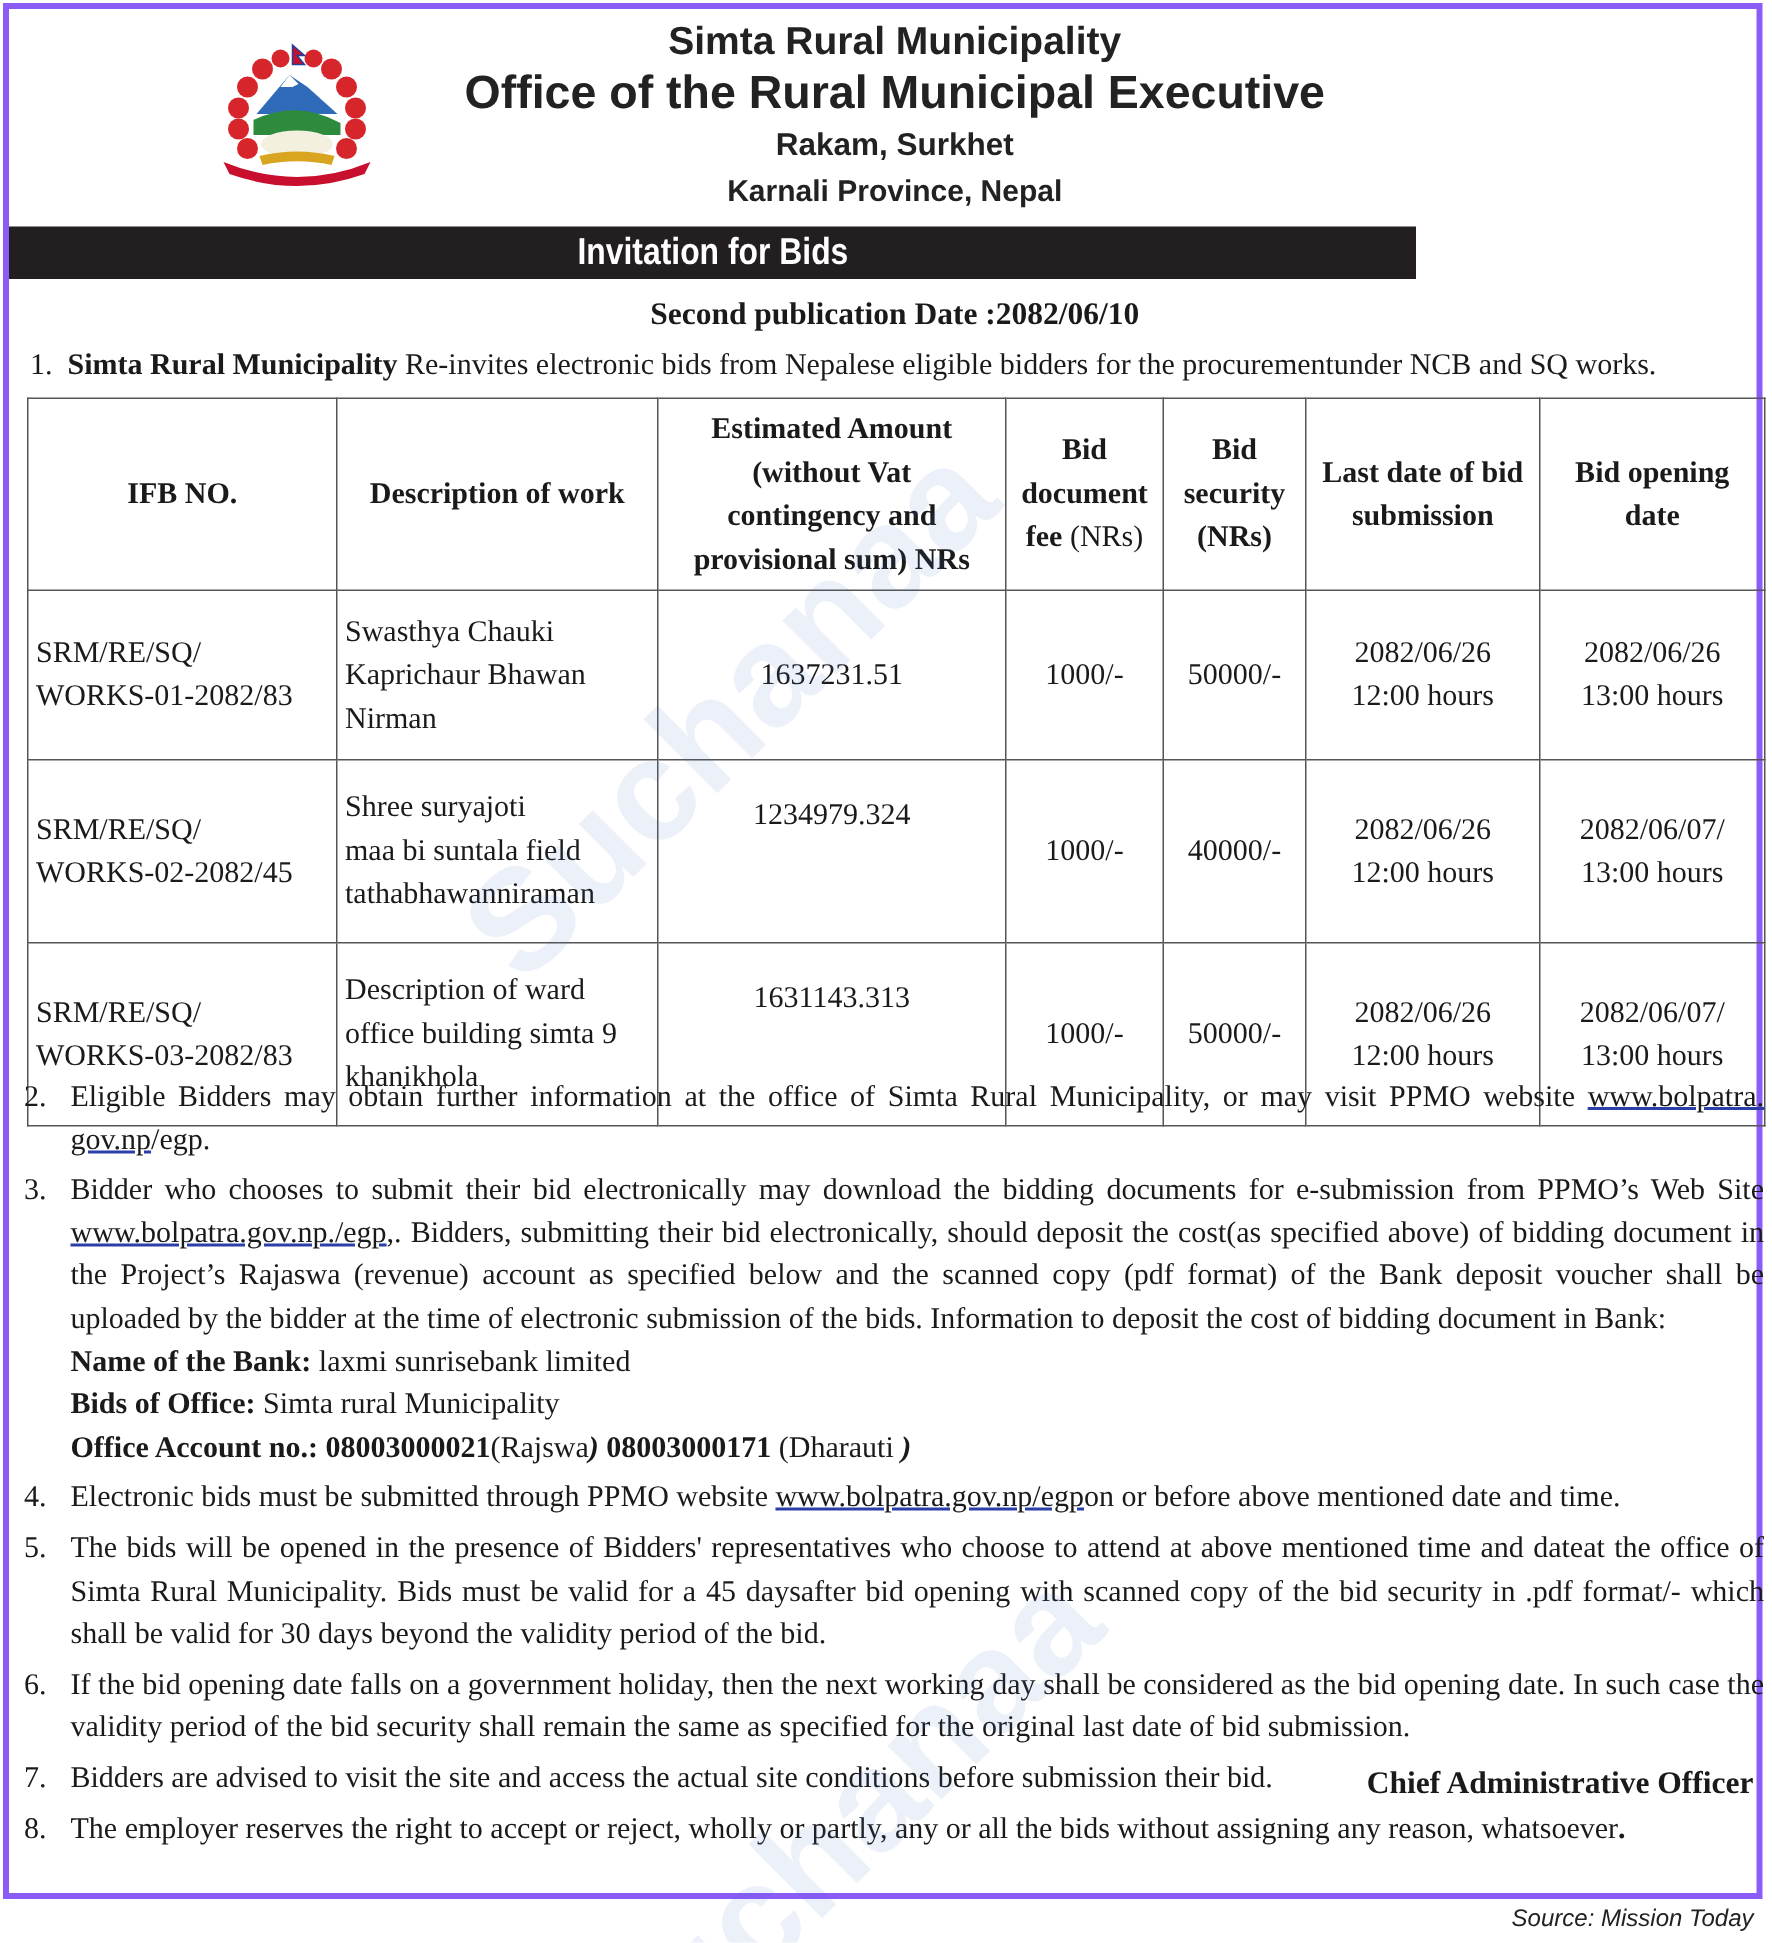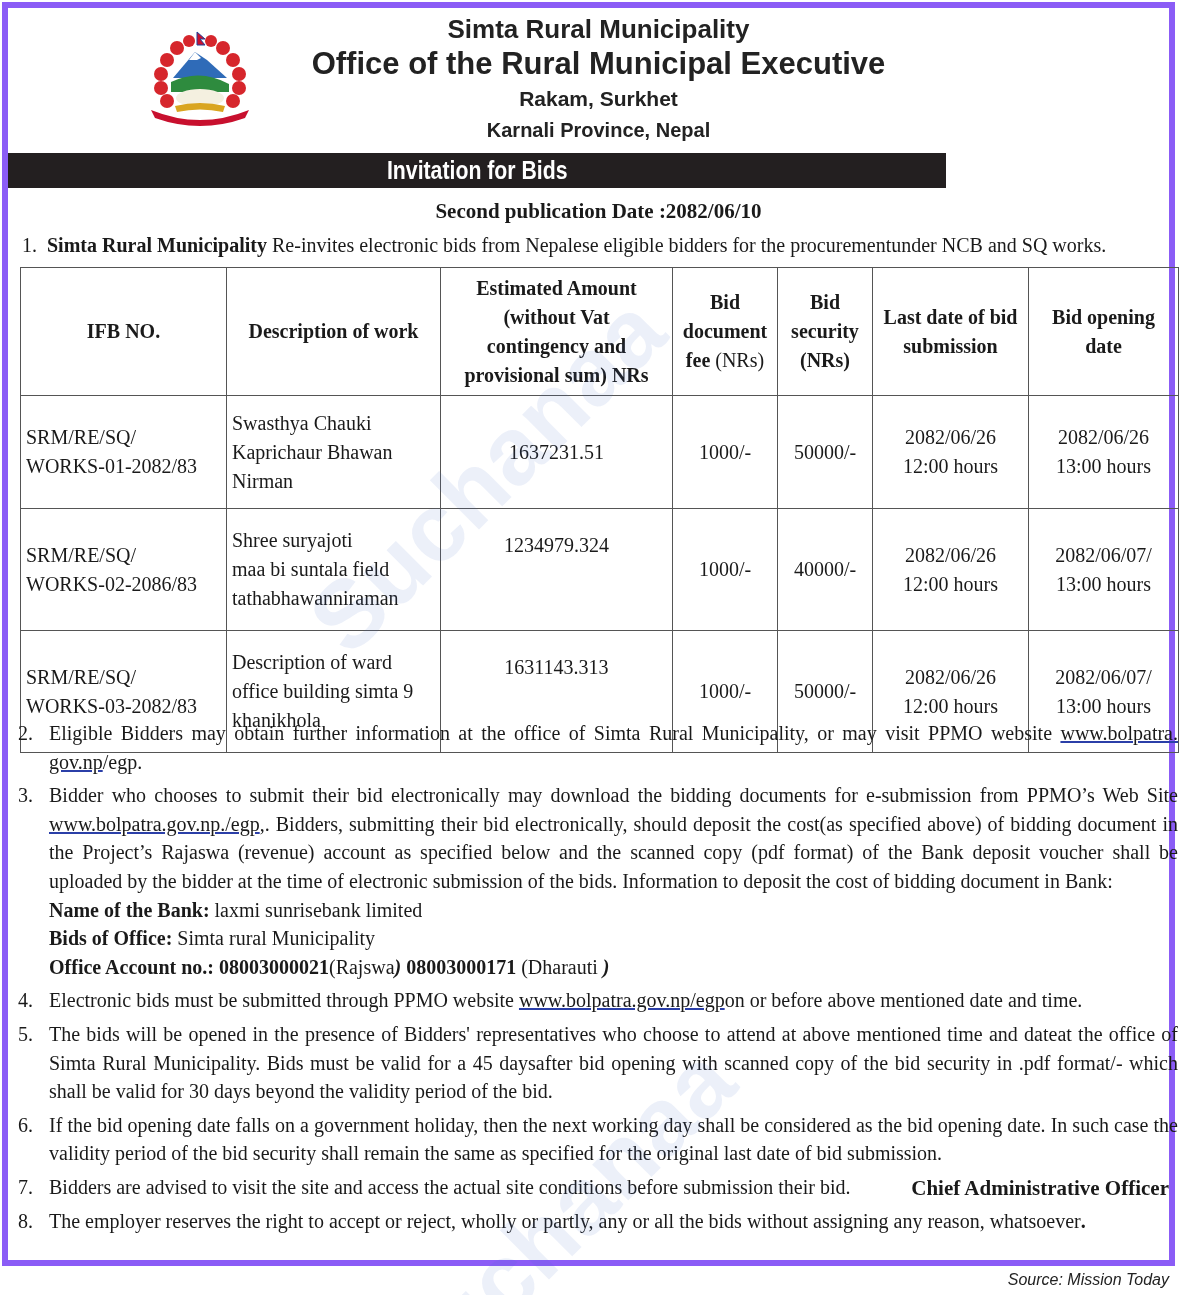--- a/index.html
+++ b/index.html
@@ -1,17 +1,17 @@
 <!DOCTYPE html>
 <html><head>
 <meta charset="utf-8">
 <style>
   html, body { margin: 0; padding: 0; background: #ffffff; }
   body { width: 1181px; height: 1295px; position: relative; overflow: hidden; font-family: "Liberation Serif", serif; color: #1a1a1a; }
-  .frame { position: absolute; left: 2px; top: 2px; width: 1173px; height: 1264px; border: 6px solid #8b5cf6; box-sizing: border-box; }
+  .frame { position: absolute; left: 2px; top: 2px; width: 1173px; height: 1264px; border: 4px solid #8b5cf6; box-sizing: border-box; }
   .header { position: absolute; left: 0; top: 0; width: 1169px; height: 145px; }
   .emblem { position: absolute; left: 137px; top: 22px; width: 110px; height: 96px; }
   .h-line1 { position: absolute; left: 0; width: 1181px; top: 6px; text-align: center; font-family: "Liberation Sans", sans-serif; font-weight: bold; font-size: 26px; color: #222; }
   .h-line2 { position: absolute; left: 0; width: 1181px; top: 38px; text-align: center; font-family: "Liberation Sans", sans-serif; font-weight: bold; font-size: 31px; color: #222; }
   .h-line3 { position: absolute; left: 0; width: 1181px; top: 79px; text-align: center; font-family: "Liberation Sans", sans-serif; font-weight: bold; font-size: 21px; color: #222; }
   .h-line4 { position: absolute; left: 0; width: 1181px; top: 111px; text-align: center; font-family: "Liberation Sans", sans-serif; font-weight: bold; font-size: 20px; color: #222; }
   .banner { position: absolute; left: 0; top: 145px; width: 938px; height: 35px; background: #231f20; color: #fff; text-align: center; font-family: "Liberation Sans", sans-serif; font-weight: bold; font-size: 25px; line-height: 35px; transform-origin: center; }
   .banner span { display: inline-block; transform: scaleX(0.85); }
   .pubdate { position: absolute; left: 0; width: 1181px; top: 191px; text-align: center; font-weight: bold; font-size: 21px; }
   .intro { position: absolute; left: 14px; top: 226px; font-size: 20px; white-space: nowrap; }
@@ -128,21 +128,21 @@
       <td class="left"><span>SRM/RE/SQ/</span><br><span>WORKS-01-2082/83</span></td>
       <td class="left"><span>Swasthya Chauki</span><br><span>Kaprichaur Bhawan</span><br><span>Nirman</span></td>
       <td>1637231.51</td>
       <td>1000/-</td>
       <td>50000/-</td>
       <td><span>2082/06/26</span><br><span>12:00 hours</span></td>
       <td><span>2082/06/26</span><br><span>13:00 hours</span></td>
     </tr>
 
     <tr class="r2">
-      <td class="left"><span>SRM/RE/SQ/</span><br><span>WORKS-02-2086/83</span></td>
+      <td class="left"><span>SRM/RE/SQ/</span><br><span>WORKS-02-2082/45</span></td>
       <td class="left"><span>Shree suryajoti</span><br><span>maa bi suntala field</span><br><span>tathabhawanniraman</span></td>
       <td style="vertical-align:top;padding-top:22px;">1234979.324</td>
       <td>1000/-</td>
       <td>40000/-</td>
       <td><span>2082/06/26</span><br><span>12:00 hours</span></td>
       <td><span>2082/06/07/</span><br><span>13:00 hours</span></td>
     </tr>
 
     <tr class="r3">
       <td class="left"><span>SRM/RE/SQ/</span><br><span>WORKS-03-2082/83</span></td>

